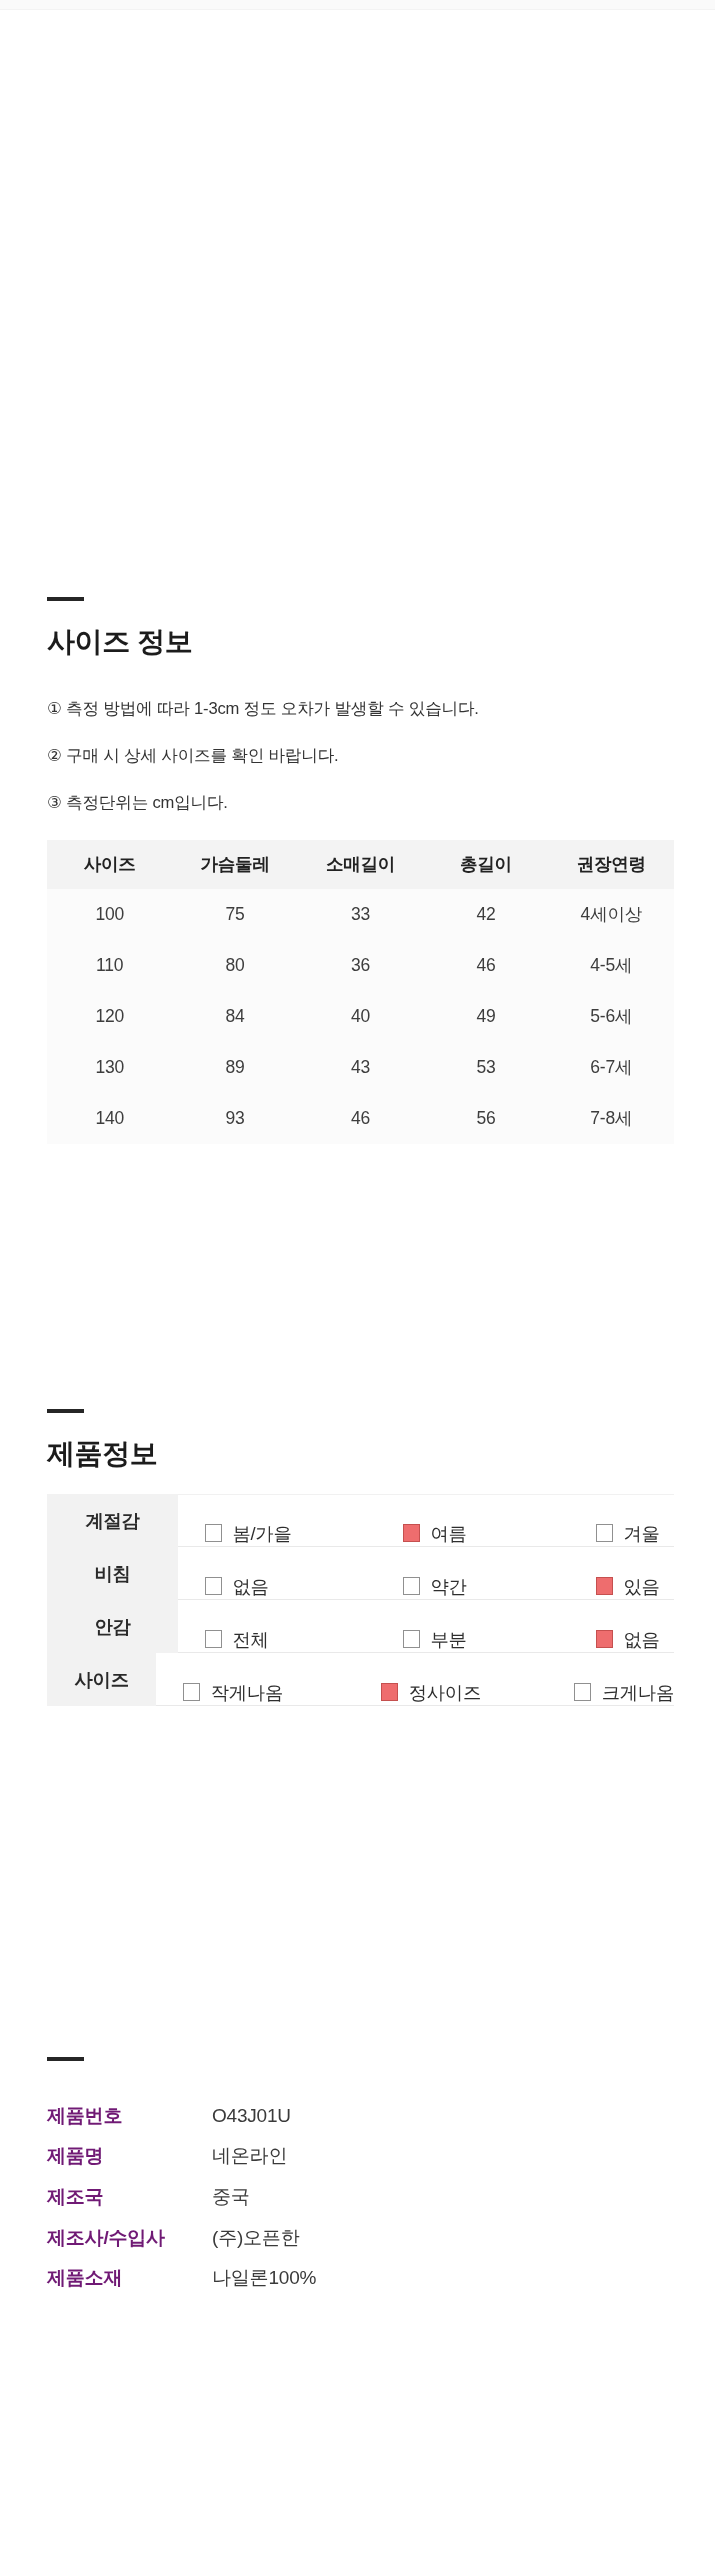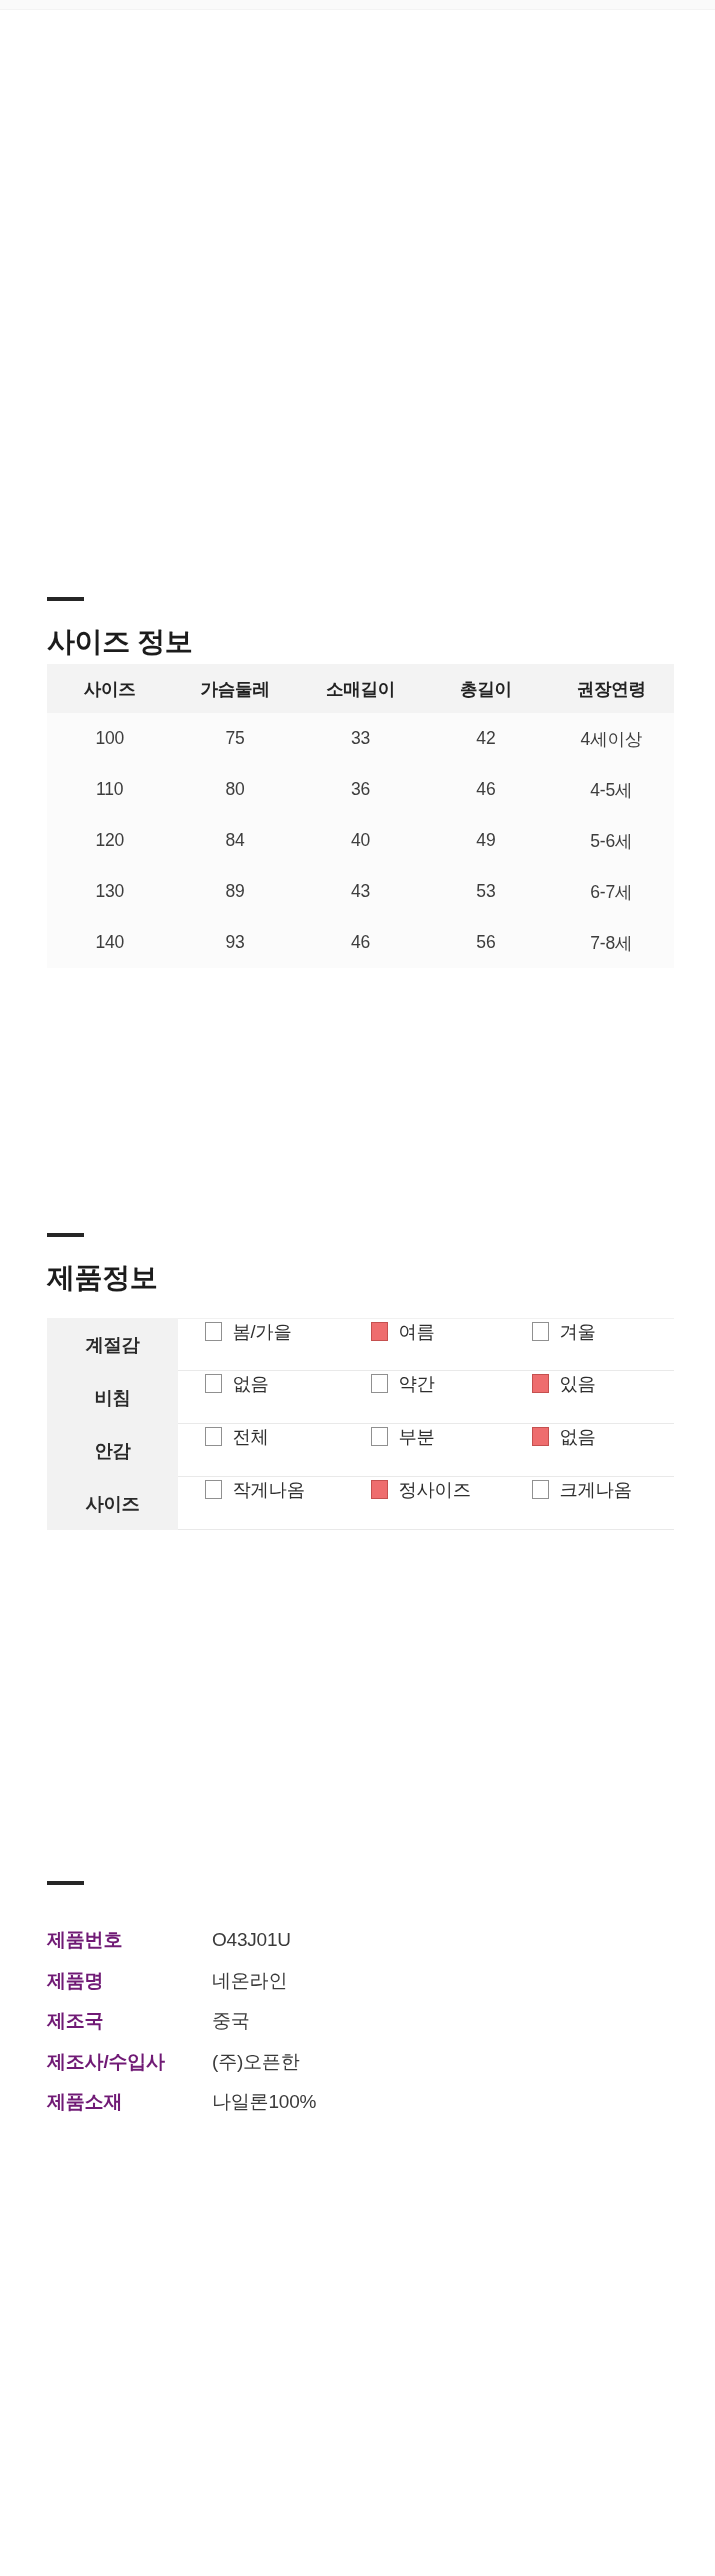--- a/index.html
+++ b/index.html
@@ -48,44 +48,45 @@
     height: 49px;
     background: #f3f3f3;
   }
   .size-table-header .cell {
     flex: 1;
     display: flex; align-items: center; justify-content: center;
     font-size: 17.5px; font-weight: bold; color: #222;
     letter-spacing: -0.2px;
   }
   .size-table-body { background: #fbfbfb; }
-  .size-table-row { display: flex; height: 51px; justify-content: center; }
+  .size-table-row { display: flex; height: 51px; }
   .size-table-row .cell {
     flex: 1;
     display: flex; align-items: center; justify-content: center;
     font-size: 17.5px; color: #3d3d3d;
     letter-spacing: -0.2px;
   }
 
   
   .info-section { padding-top: 265px; }
   .info-table { margin-top: 21px; width: 627px; display: flex; flex-direction: column; }
   .info-row { display: flex; height: 53px; }
   .info-row-label {
     width: 131px;
     background: #f2f2f2;
     display: flex; align-items: center; justify-content: center;
     font-size: 18.3px; font-weight: bold; color: #2a2a2a;
     letter-spacing: -0.2px;
   }
   .info-row-options {
     flex: 1;
-    display: flex; align-items: flex-start;
+    display: flex; align-items: flex-end;
     padding-left: 27px;
     border-bottom: 0.8px solid #e9e9e9;
+    gap: 32px;
   }
   .info-row:first-child .info-row-options { border-top: 0.8px solid #f1f1f1; }
   .option { display: flex; align-items: center; }
   .option:nth-child(1) { width: 166px; }
   .option:nth-child(2) { width: 161px; }
   .checkbox {
     width: 16.6px; height: 18.3px;
     background: #ffffff;
     border: 1.7px solid #909090;
     margin-right: 10.8px;
@@ -120,20 +121,25 @@
 </style>
 </head>
 <body>
 
 <div class="top-strip"></div>
 
 <div class="content size-section">
   <div class="section-dash"></div>
   <h2 class="section-title">사이즈 정보</h2>
 
+  <div class="size-notes">
+    <div class="size-note">① 측정 방법에 따라 1-3cm 정도 오차가 발생할 수 있습니다.</div>
+    <div class="size-note">② 구매 시 상세 사이즈를 확인 바랍니다.</div>
+    <div class="size-note">③ 측정단위는 cm입니다.</div>
+  </div>
 
   <div class="size-table">
     <div class="size-table-header">
       <div class="cell">사이즈</div>
       <div class="cell">가슴둘레</div>
       <div class="cell">소매길이</div>
       <div class="cell">총길이</div>
       <div class="cell">권장연령</div>
     </div>
     <div class="size-table-body">

